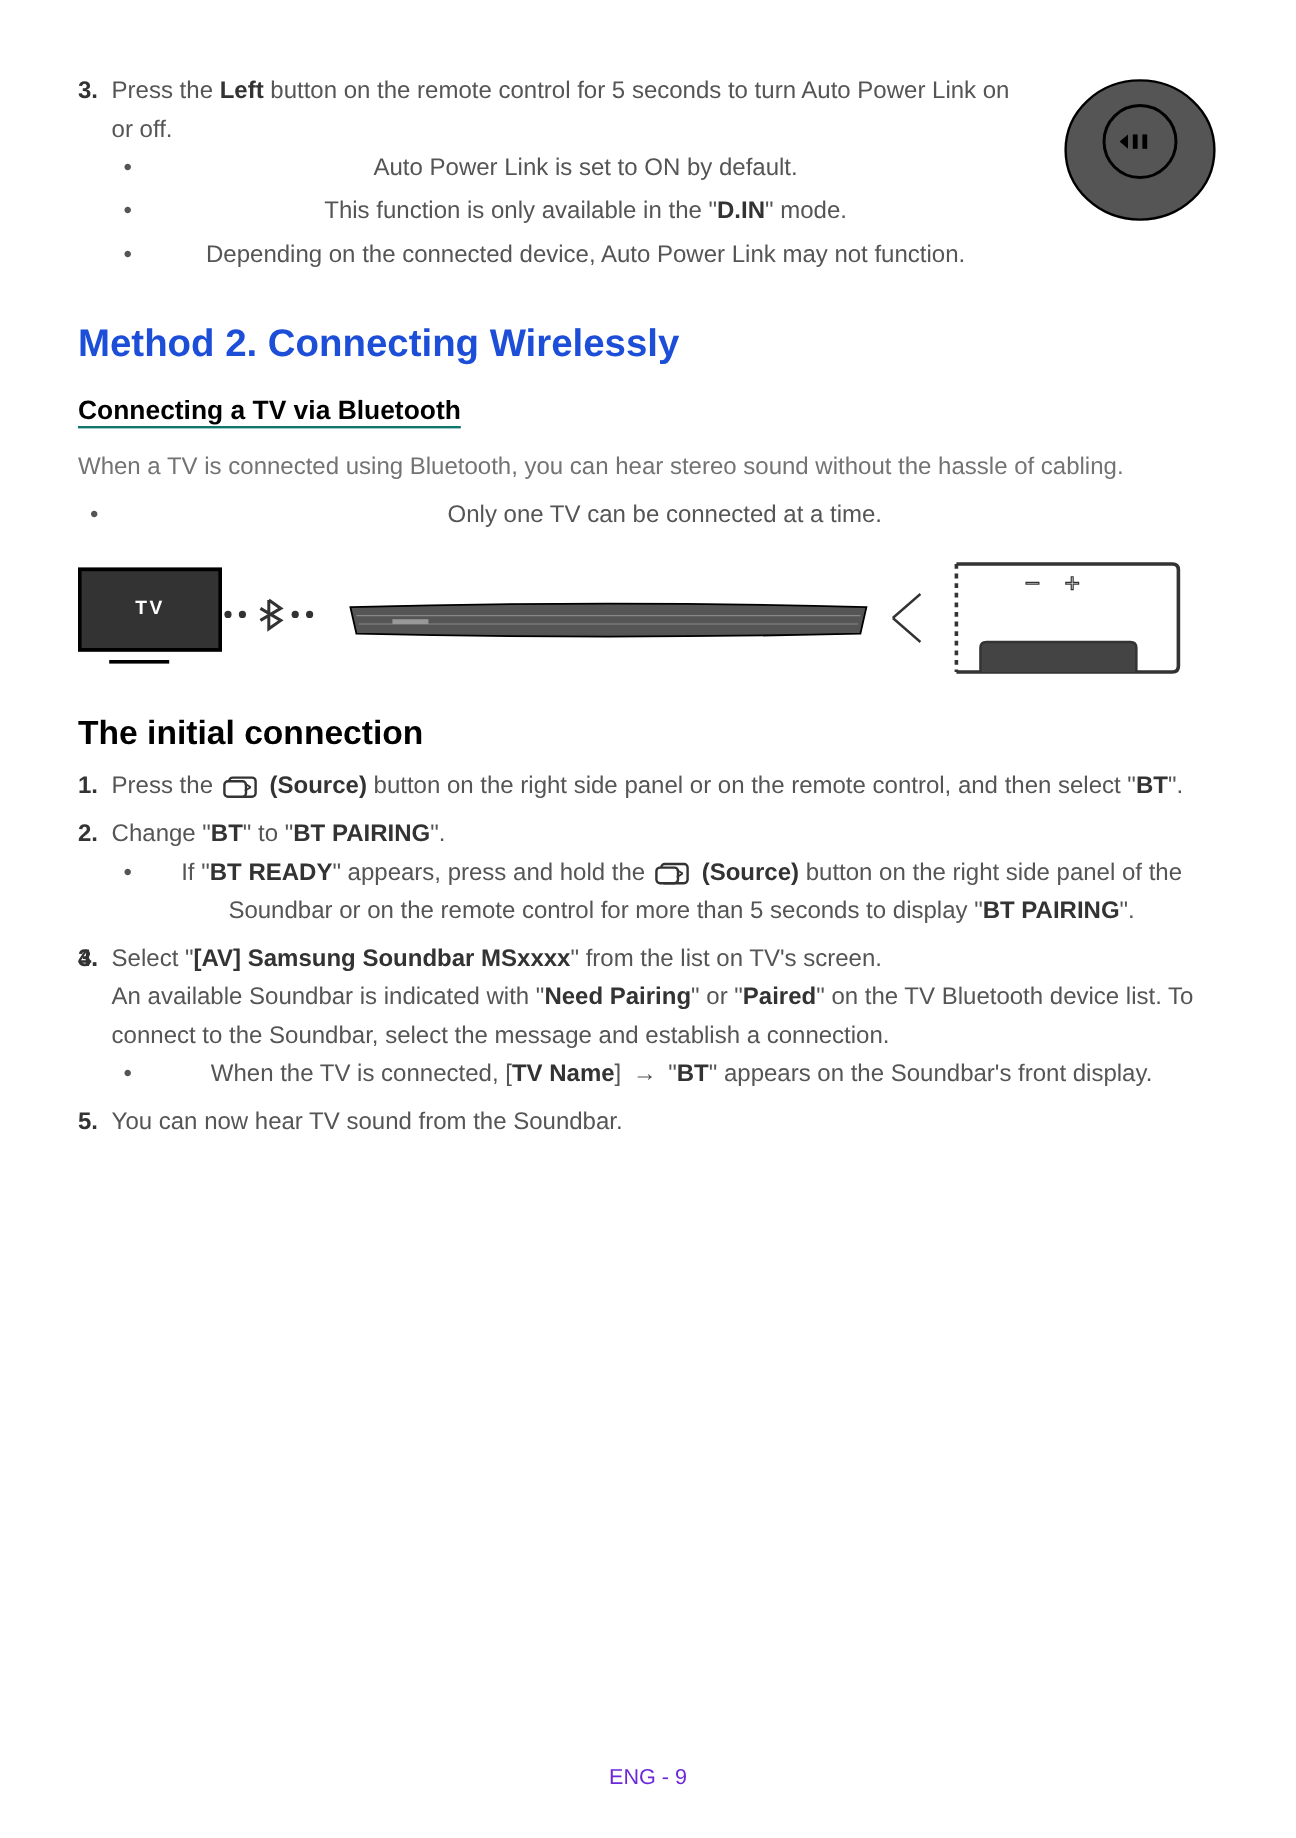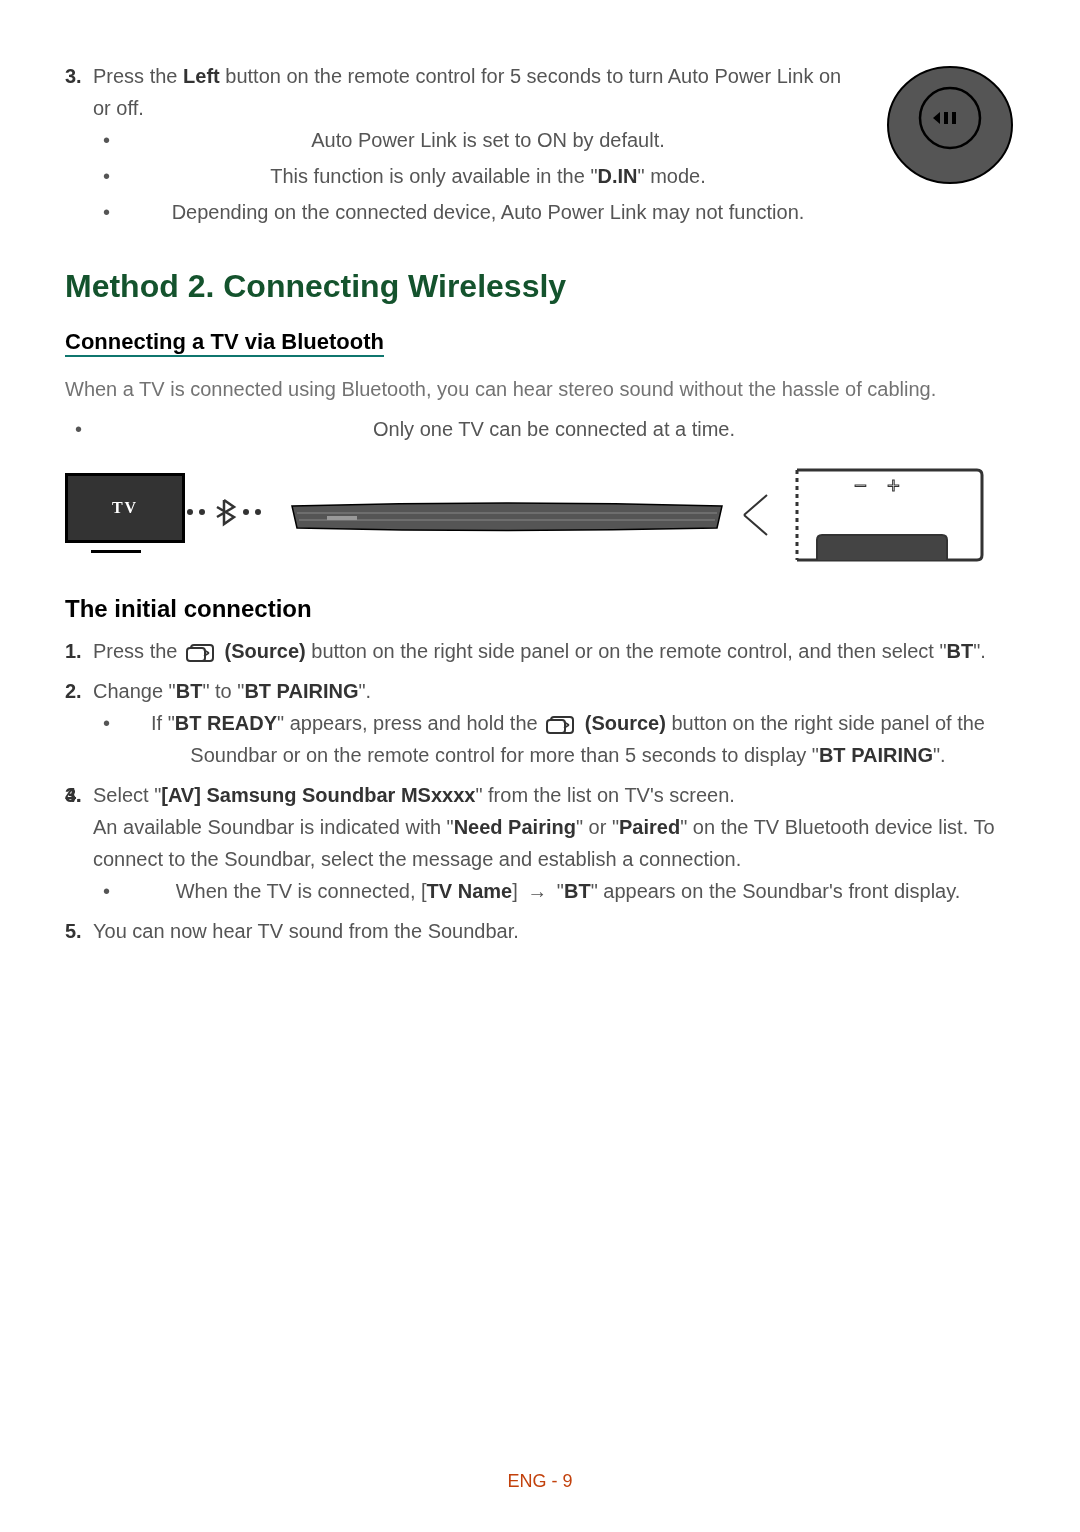--- a/index.html
+++ b/index.html
@@ -65,36 +65,36 @@
     }
     
     .bold {
       font-weight: bold;
       color: #333;
     }
     
     h2 {
       font-size: 32px;
       font-weight: bold;
-      color: #14532d;
+      color: #1d4ed8;
       margin-top: 40px;
       margin-bottom: 24px;
     }
     
     h3 {
       font-size: 22px;
       font-weight: bold;
       color: #000;
       border-bottom: 2px solid #0f766e;
       display: inline-block;
       margin-bottom: 16px;
     }
     
     h4 {
-      font-size: 24px;
+      font-size: 28px;
       font-weight: bold;
       color: #000;
       margin-bottom: 12px;
     }
     
     .intro-text {
       font-size: 20px;
       color: #737373;
       line-height: 1.6;
       margin-bottom: 8px;
@@ -112,21 +112,20 @@
       display: flex;
       align-items: center;
       gap: 15px;
       margin: 20px 0 30px 0;
     }
     
     .tv-box {
       width: 102px;
       height: 85px;
       position: relative;
-      font-family: Liberation Serif, serif;
     }
     
     .tv-screen {
       width: 120px;
       height: 70px;
       background: #333;
       border: 3px solid #000;
       display: flex;
       align-items: center;
       justify-content: center;
@@ -167,21 +166,21 @@
       margin: 0 2px;
     }
     
     .footer {
       position: absolute;
       bottom: 40px;
       left: 0;
       right: 0;
       text-align: center;
       font-size: 18px;
-      color: #c2410c;
+      color: #6d28d9;
     }
     
     .arrow {
       display: inline-block;
       margin: 0 4px;
     }
   </style>
 </head>
 <body>
 

